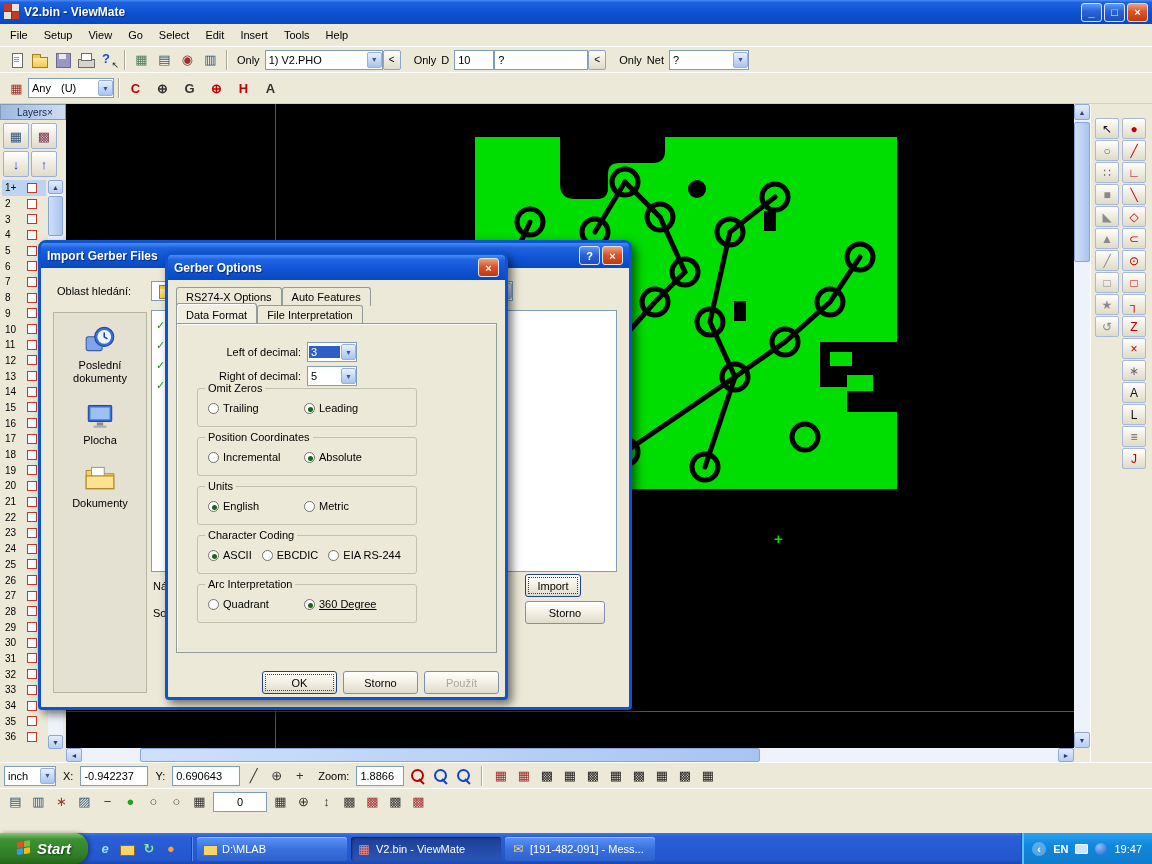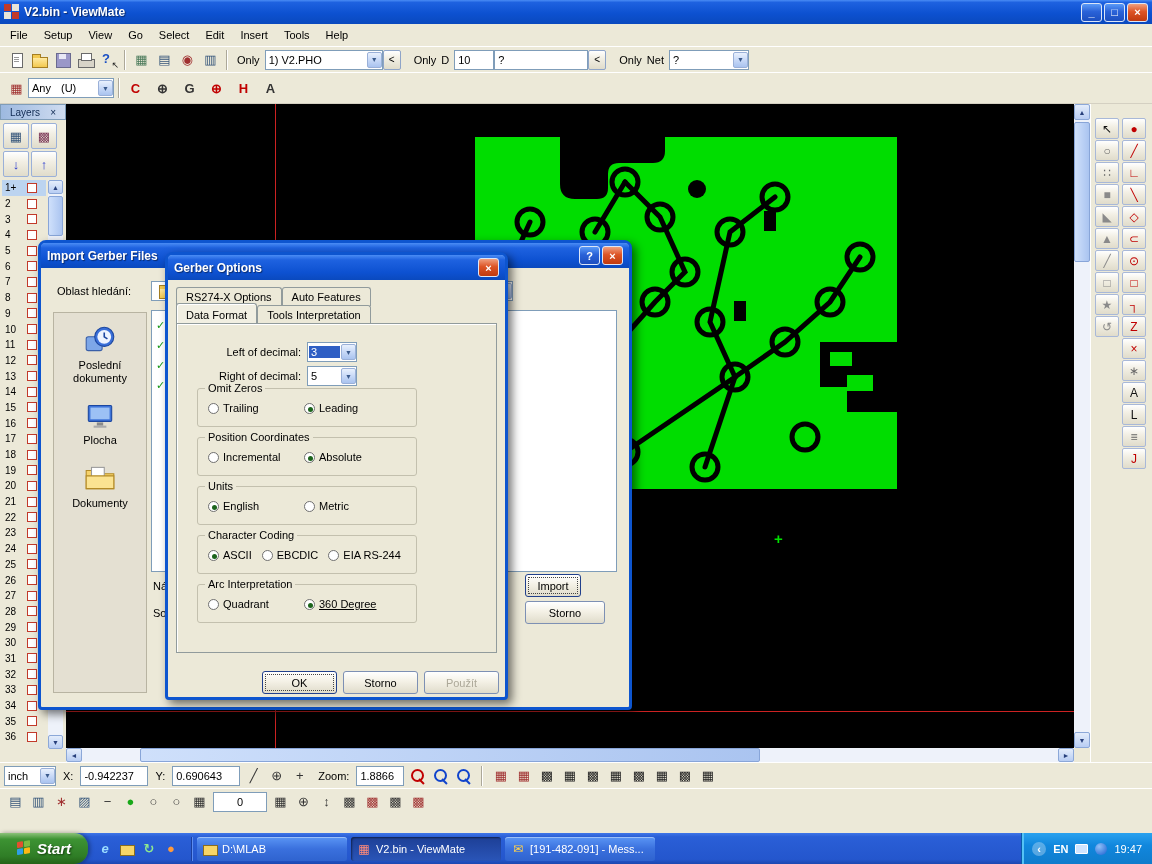--- a/index.html
+++ b/index.html
@@ -36,21 +36,21 @@
 .icon-floppy::before{content:"";left:5px;top:4px;width:13px;height:13px;background:#9a97c8;border:1px solid #6a6a8f}
 .icon-floppy::after{content:"";left:8px;top:5px;width:7px;height:5px;background:#e8e8f5}
 .icon-printer::before{content:"";left:4px;top:10px;width:15px;height:7px;background:#d8d4c8;border:1px solid #6a6a6a}
 .icon-printer::after{content:"";left:7px;top:4px;width:9px;height:6px;background:#fff;border:1px solid #6a6a6a}
 .icon-help::before{content:"?";left:5px;top:3px;color:#1a4fc4;font-weight:bold;font-size:13px}
 .icon-help::after{content:"↖";right:1px;bottom:1px;font-size:9px;color:#222}
 .icon-magnifier::before{content:"";left:5px;top:4px;width:9px;height:9px;border:2px solid currentColor;border-radius:50%}
 .icon-magnifier::after{content:"";left:13px;top:13px;width:7px;height:2px;background:currentColor;transform:rotate(45deg);transform-origin:left center}
 
 #layerspanel{position:absolute;left:0;top:104px;width:66px;height:658px;background:#ece9d8;z-index:2}
-.lp-head{height:16px;display:flex;align-items:center;background:linear-gradient(90deg,#9db9e0,#cfdcf0);border:1px solid #7f9db9;font-size:10px;padding:0 9px;color:#102a52}
+.lp-head{height:16px;display:flex;align-items:center;background:linear-gradient(90deg,#9db9e0,#cfdcf0);border:1px solid #7f9db9;font-size:10px;padding:0 16px;color:#102a52}
 .lp-close{margin-left:auto;font-size:10px;color:#102a52}
 #lp-buttons{position:absolute;left:3px;top:19px;width:58px;display:flex;flex-wrap:wrap;gap:2px}
 .lp-btn{width:26px;height:26px;background:linear-gradient(180deg,#fff,#f2efe4 40%,#e0dccb);border:1px solid #9ab0d8;border-radius:2px;display:inline-flex;align-items:center;justify-content:center;font-size:13px}
 #layer-list{position:absolute;left:2px;top:76px;width:44px}
 .layer-row{display:flex;align-items:center;height:15.7px;padding-left:3px}
 .layer-num{width:18px;font-size:10px}
 .layer-swatch{width:10px;height:10px;background:#fff;border:1px solid #c23a2a;margin-left:4px;flex:none}
 .layer-row.selected{background:#bcd4f0}
 
 .sb-track{background:#eef2fa;position:absolute}
@@ -745,21 +745,21 @@
     <div class="dlg-body">
       <div id="tabctrl">
         <div class="tabrow" style="top:0">
 
         <span class="tab">RS274-X Options</span>
             <span class="tab">Auto Features</span>
           </div>
         <div class="tabrow" style="top:18px;z-index:2">
 
         <span class="tab active">Data Format</span>
-            <span class="tab">Tools Interpretation</span>
+            <span class="tab">File Interpretation</span>
           </div>
         <div id="tabpanel">
           <span class="dec-label" style="left:12px;top:22px">Left of decimal:</span>
           <span class="mini-combo" style="left:130px;top:18px">
             <span class="mc-val sel">3</span>
               <span class="combo-arrow"></span>
           </span>
           <span class="dec-label" style="left:12px;top:46px">Right of decimal:</span>
           <span class="mini-combo" style="left:130px;top:42px">
             <span class="mc-val">5</span>

